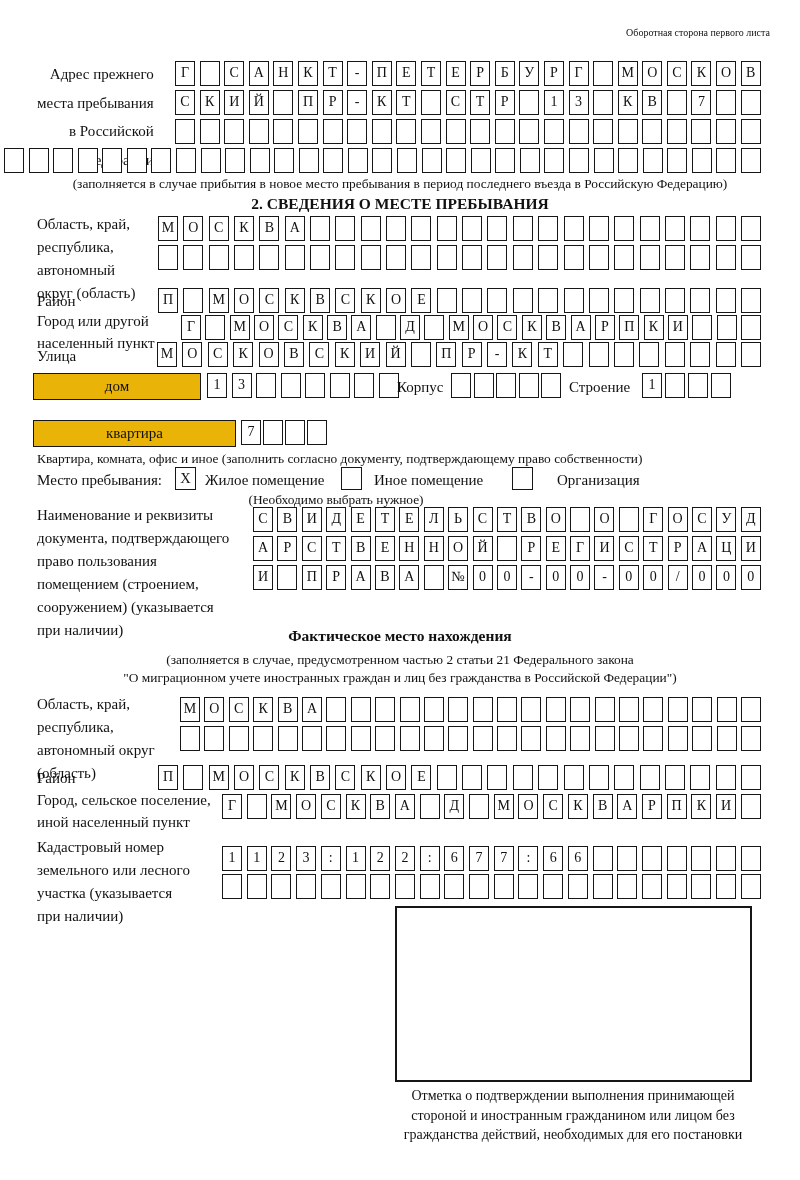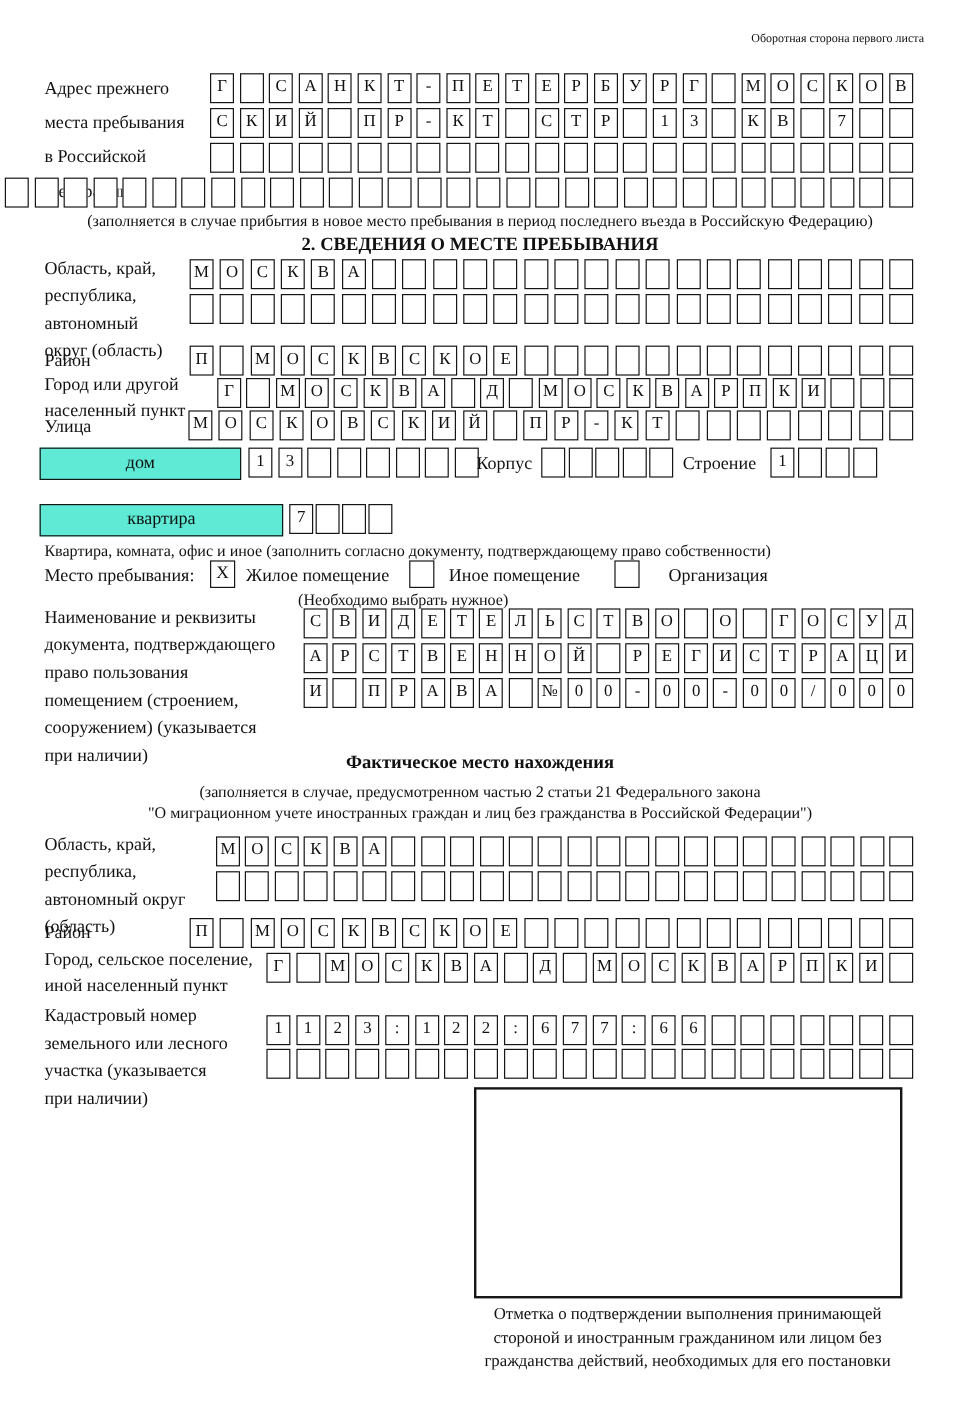--- a/index.html
+++ b/index.html
@@ -8,40 +8,40 @@
     width:800px;height:1180px;
     margin:0 auto;
     background:#ffffff;
     font-family:"Liberation Serif","DejaVu Serif",serif;
     color:#111;
     overflow:hidden;
   }
   .abs{position:absolute;}
   .lbl{position:absolute;font-size:15px;line-height:23px;white-space:nowrap;}
   .lbl-tight{line-height:21.5px;}
-  .lbl-wide{line-height:28.5px;}
+  .lbl-wide{line-height:28.5px;text-align:right;}
   .note{position:absolute;font-size:13.4px;white-space:nowrap;}
   .center{left:0;width:800px;text-align:center;white-space:normal;}
   .h-bold{position:absolute;font-weight:bold;font-size:15.5px;}
   .cellrow{
     position:absolute;height:26px;
     display:flex;justify-content:space-between;align-items:flex-start;
   }
   .cell{
     flex:none;box-sizing:border-box;
     width:20px;height:25px;
     border:1.6px solid #161616;
     font-size:14px;line-height:22px;text-align:center;
     background:#fff;
   }
   .longbox{
     position:absolute;box-sizing:border-box;
     border:1.6px solid #161616;height:27px;
     display:flex;align-items:center;justify-content:center;
-    font-size:15px;background:#5eead4;
+    font-size:15px;background:#eab308;
   }
   .checkbox{
     position:absolute;box-sizing:border-box;
     width:21px;height:23px;border:1.6px solid #161616;
     font-size:14.5px;line-height:20px;text-align:center;background:#fff;
   }
   .stampbox{
     position:absolute;box-sizing:border-box;
     border:2px solid #161616;background:#fff;
   }

